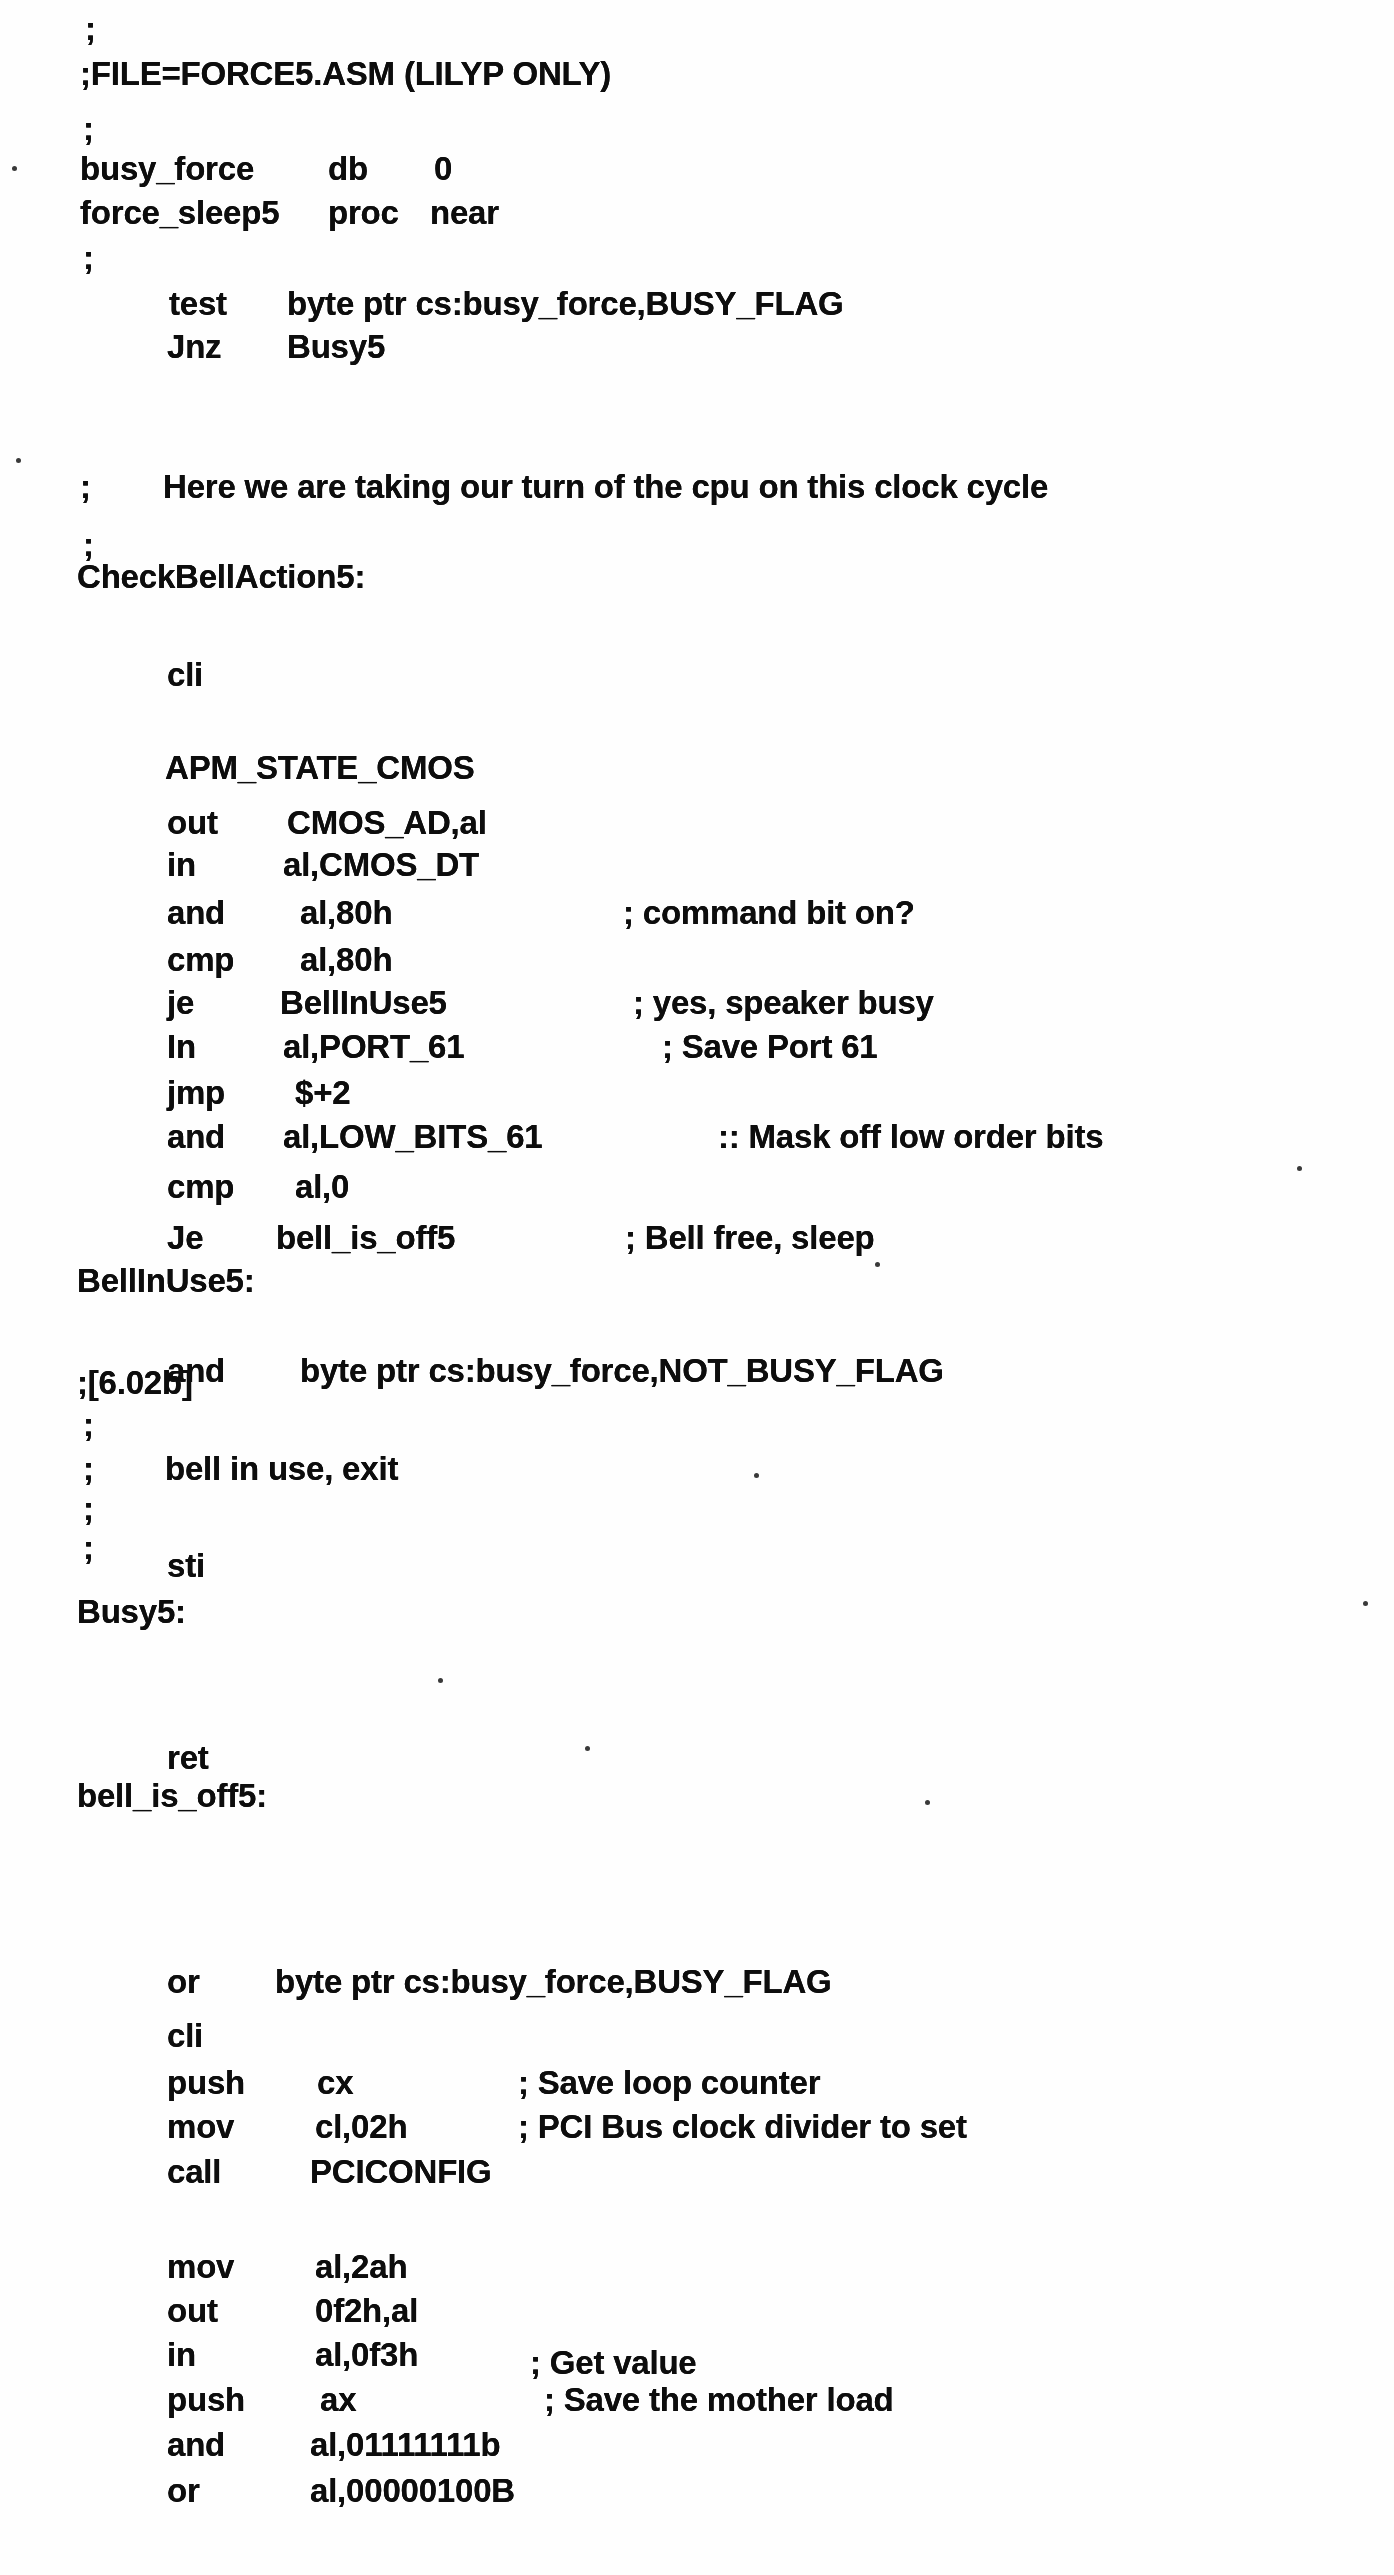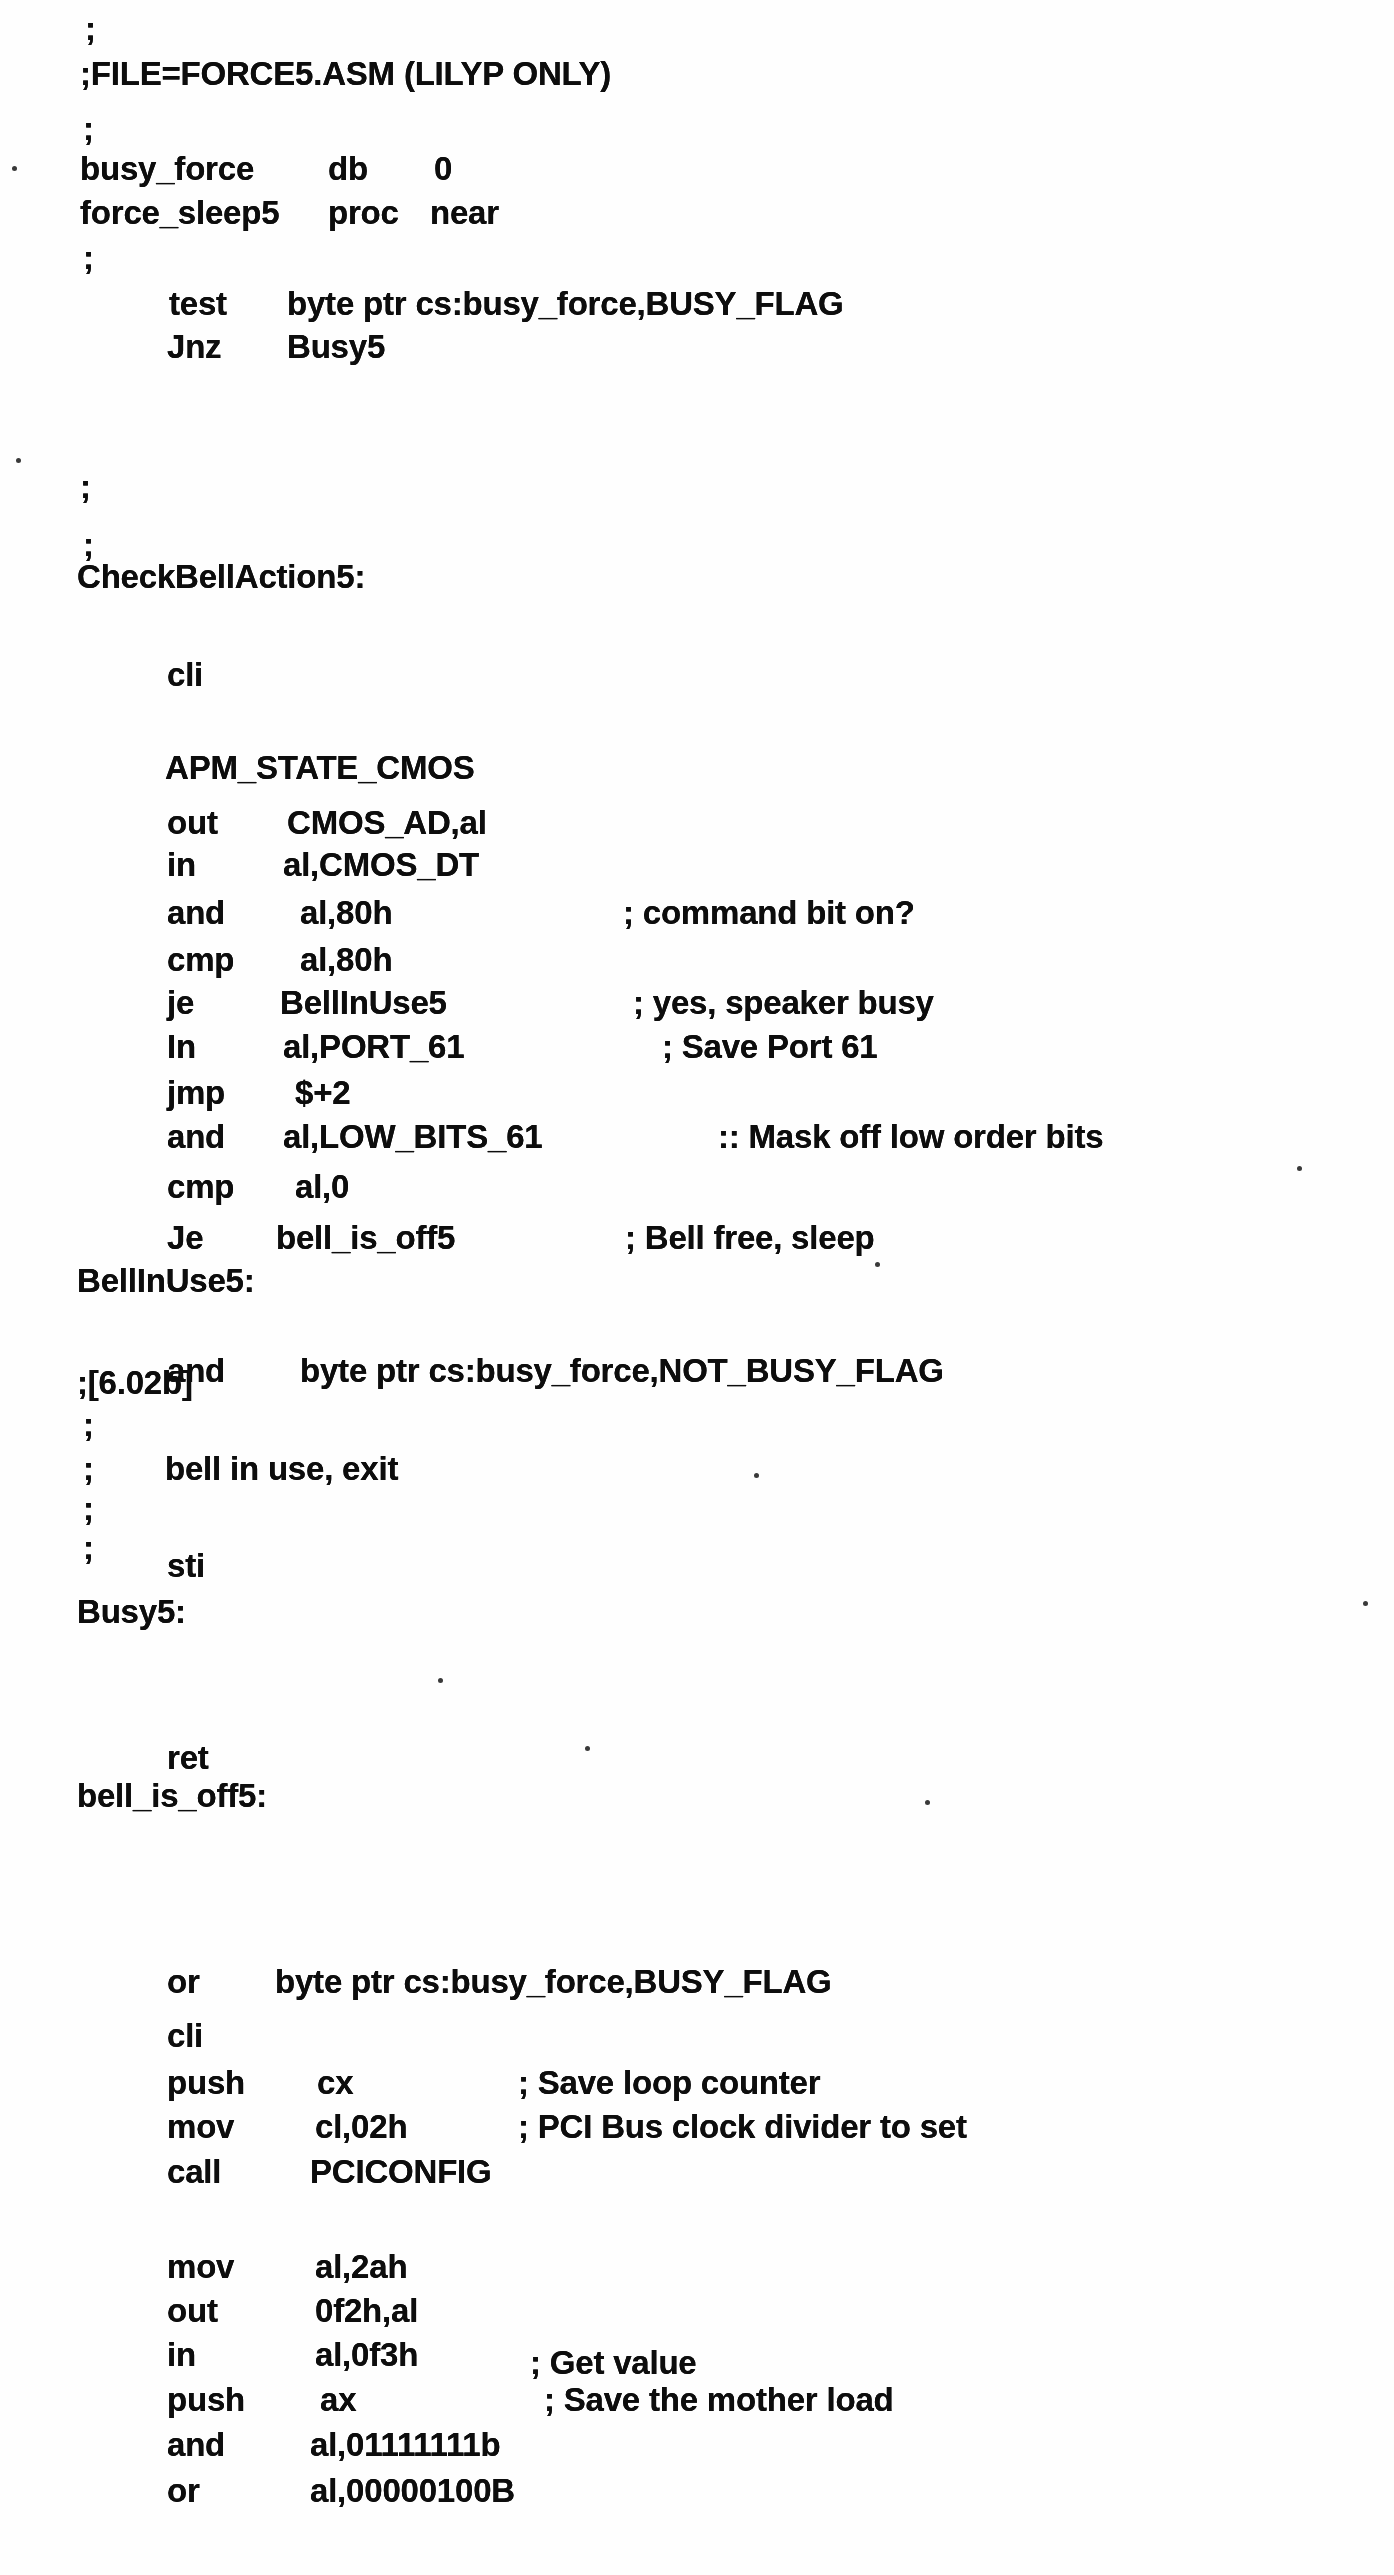--- a/index.html
+++ b/index.html
@@ -56,20 +56,21 @@
       <div class="code-line" style="top: 287px;">
         <span class="seg" style="left: 169px;">test</span>
         <span class="seg" style="left: 287px;">byte ptr cs:busy_force,BUSY_FLAG</span>
       </div>
       <div class="code-line" style="top: 330px;">
         <span class="seg" style="left: 167px;">Jnz</span>
         <span class="seg" style="left: 287px;">Busy5</span>
       </div>
       <div class="code-line" style="top: 470px;">
         <span class="seg" style="left: 80px;">;</span>
+        <span class="seg" style="left: 163px;">Here we are taking our turn of the cpu on this clock cycle</span>
       </div>
       <div class="code-line" style="top: 528px;">
         <span class="seg" style="left: 83px;">;</span>
       </div>
       <div class="code-line" style="top: 560px;">
         <span class="seg" style="left: 77px;">CheckBellAction5:</span>
       </div>
       <div class="code-line" style="top: 658px;">
         <span class="seg" style="left: 167px;">cli</span>
       </div>

